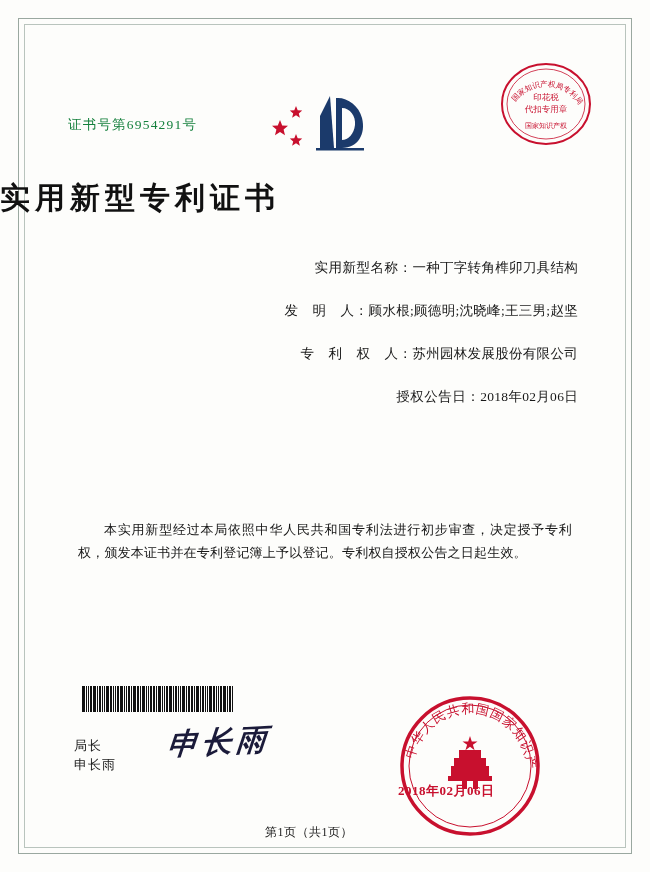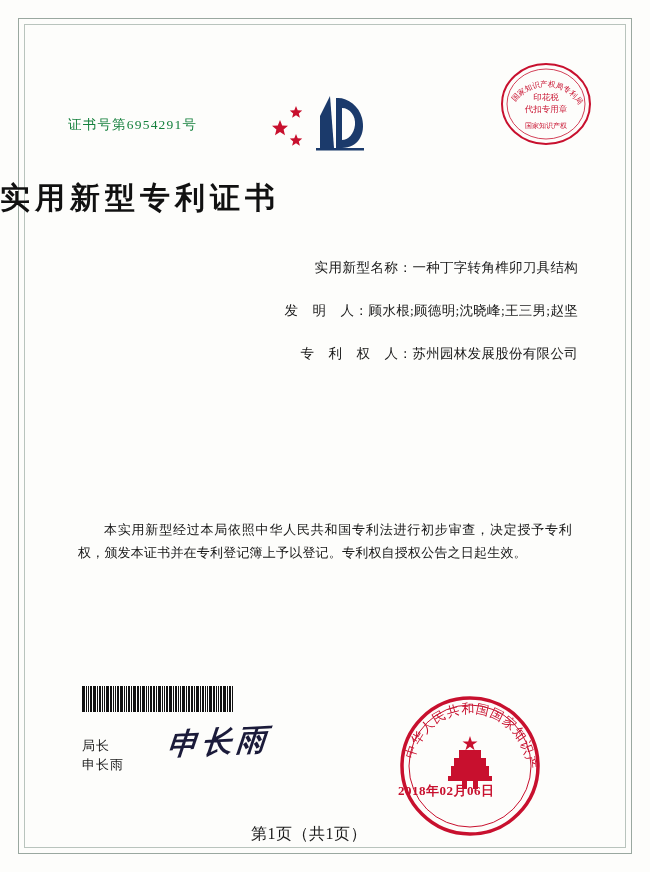--- a/index.html
+++ b/index.html
@@ -123,21 +123,21 @@
   }
   .barcode i {
     display: block;
     height: 100%;
     background: #111;
     margin-right: 1px;
   }
 
   .signature-block {
     position: absolute;
-    left: 82px; top: 736px;
+    left: 74px; top: 736px;
     font-size: 13px;
     line-height: 19px;
     letter-spacing: 1px;
   }
   .handwriting {
     position: absolute;
     left: 168px; top: 722px;
     font-size: 30px;
     font-family: "Liberation Serif", "DejaVu Serif", serif;
     font-style: italic;
@@ -161,21 +161,21 @@
     letter-spacing: 0.5px;
     font-weight: bold;
     white-space: nowrap;
   }
 
   .page-footer {
     position: absolute;
     left: 0; top: 824px;
     width: 618px;
     text-align: center;
-    font-size: 16px;
+    font-size: 12px;
     color: #1a1a1a;
     letter-spacing: 0.5px;
   }
 </style>
 </head>
 <body>
 
 <div class="page">
   <div class="border-outer"></div>
   <div class="border-inner"></div>
@@ -216,20 +216,23 @@
   <div class="fields">
     <div class="field-row">
       <span class="field-label">实用新型名称：</span><span class="field-value">一种丁字转角榫卯刀具结构</span>
     </div>
     <div class="field-row">
       <span class="field-label">发　明　人：</span><span class="field-value">顾水根;顾德明;沈晓峰;王三男;赵坚</span>
     </div>
     <div class="field-row">
       <span class="field-label">专　利　权　人：</span><span class="field-value">苏州园林发展股份有限公司</span>
     </div>
+    <div class="field-row">
+      <span class="field-label">授权公告日：</span><span class="field-value">2018年02月06日</span>
+    </div>
   </div>
 
   <div class="body-text">
     <p>本实用新型经过本局依照中华人民共和国专利法进行初步审查，决定授予专利权，颁发本证书并在专利登记簿上予以登记。专利权自授权公告之日起生效。</p>
   </div>
 
   <div class="barcode" id="barcode">
       <i style="width: 3px;"></i>
       <i style="width: 1px;"></i>
       <i style="width: 1px;"></i>

